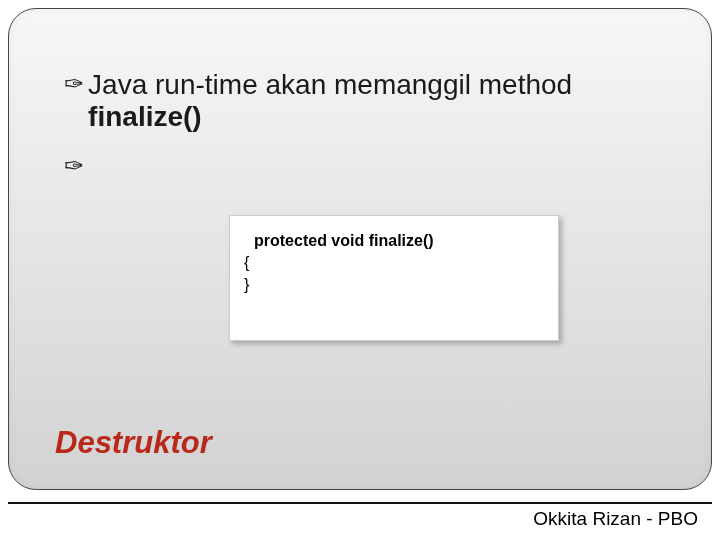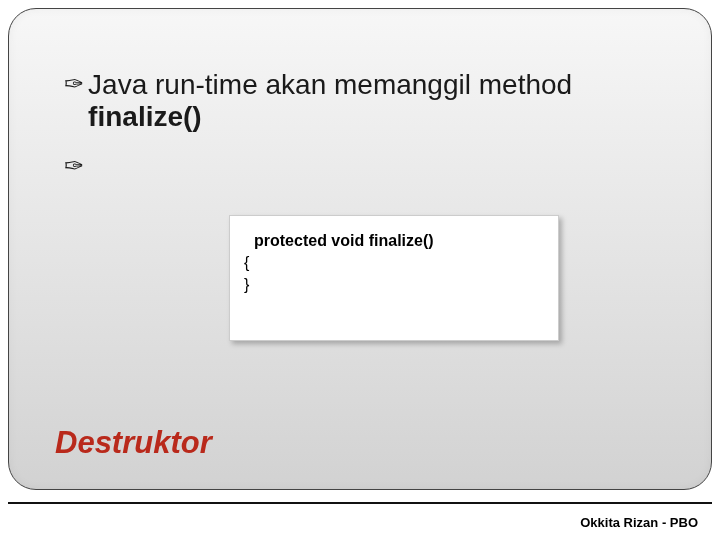--- a/index.html
+++ b/index.html
@@ -54,22 +54,22 @@
   .hr-line {
     position: absolute;
     left: 8px; right: 8px; bottom: 36px;
     height: 0;
     border-top: 2px solid #111;
   }
 
   .footer {
     position: absolute;
     right: 22px; bottom: 10px;
-    font-size: 13px;
-    font-weight: bold;
+    font-size: 19px;
+    font-weight: normal;
     color: #000;
     font-family: Arial, Helvetica, sans-serif;
   }
 </style>
 </head>
 <body>
 
 <div class="slide-frame">
 
   <div class="content">

